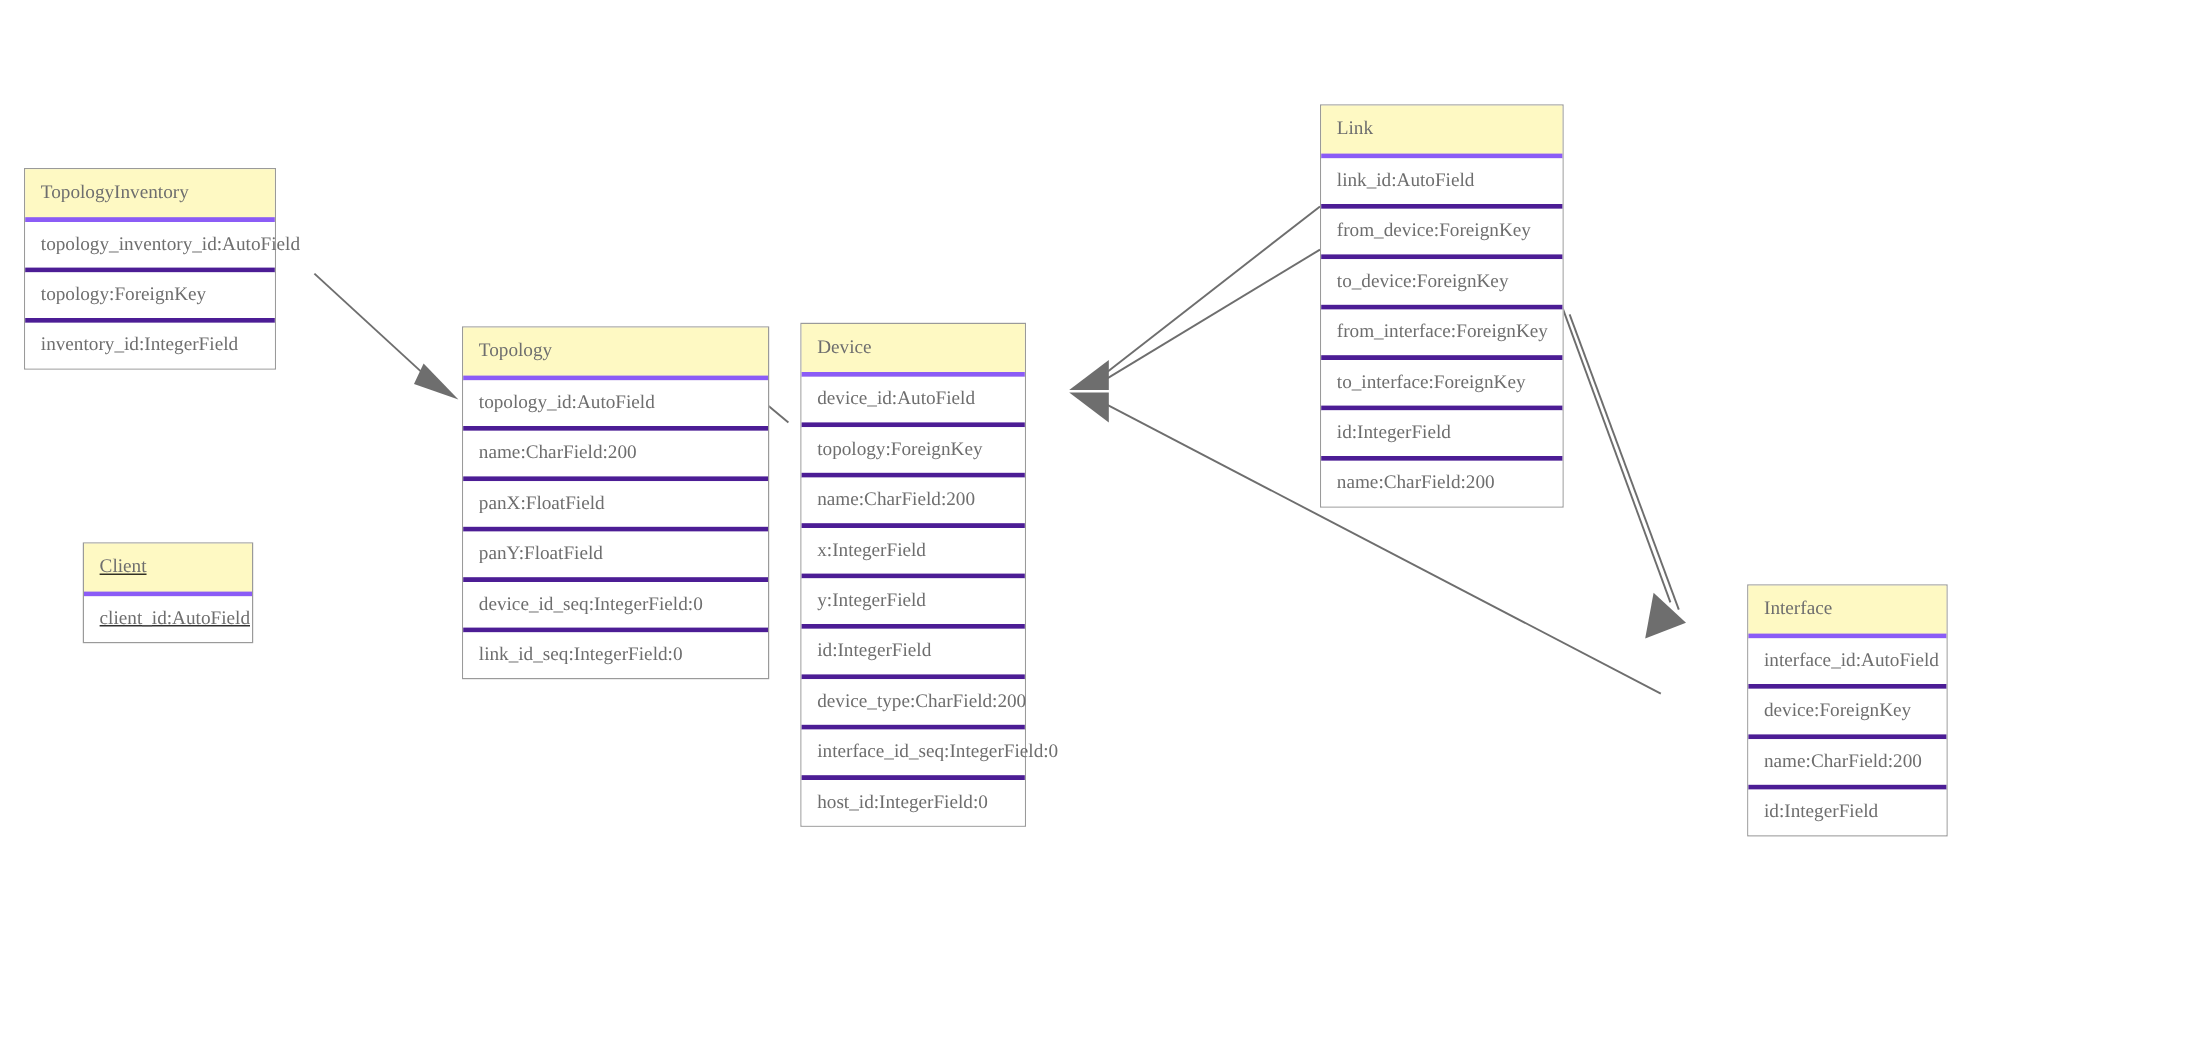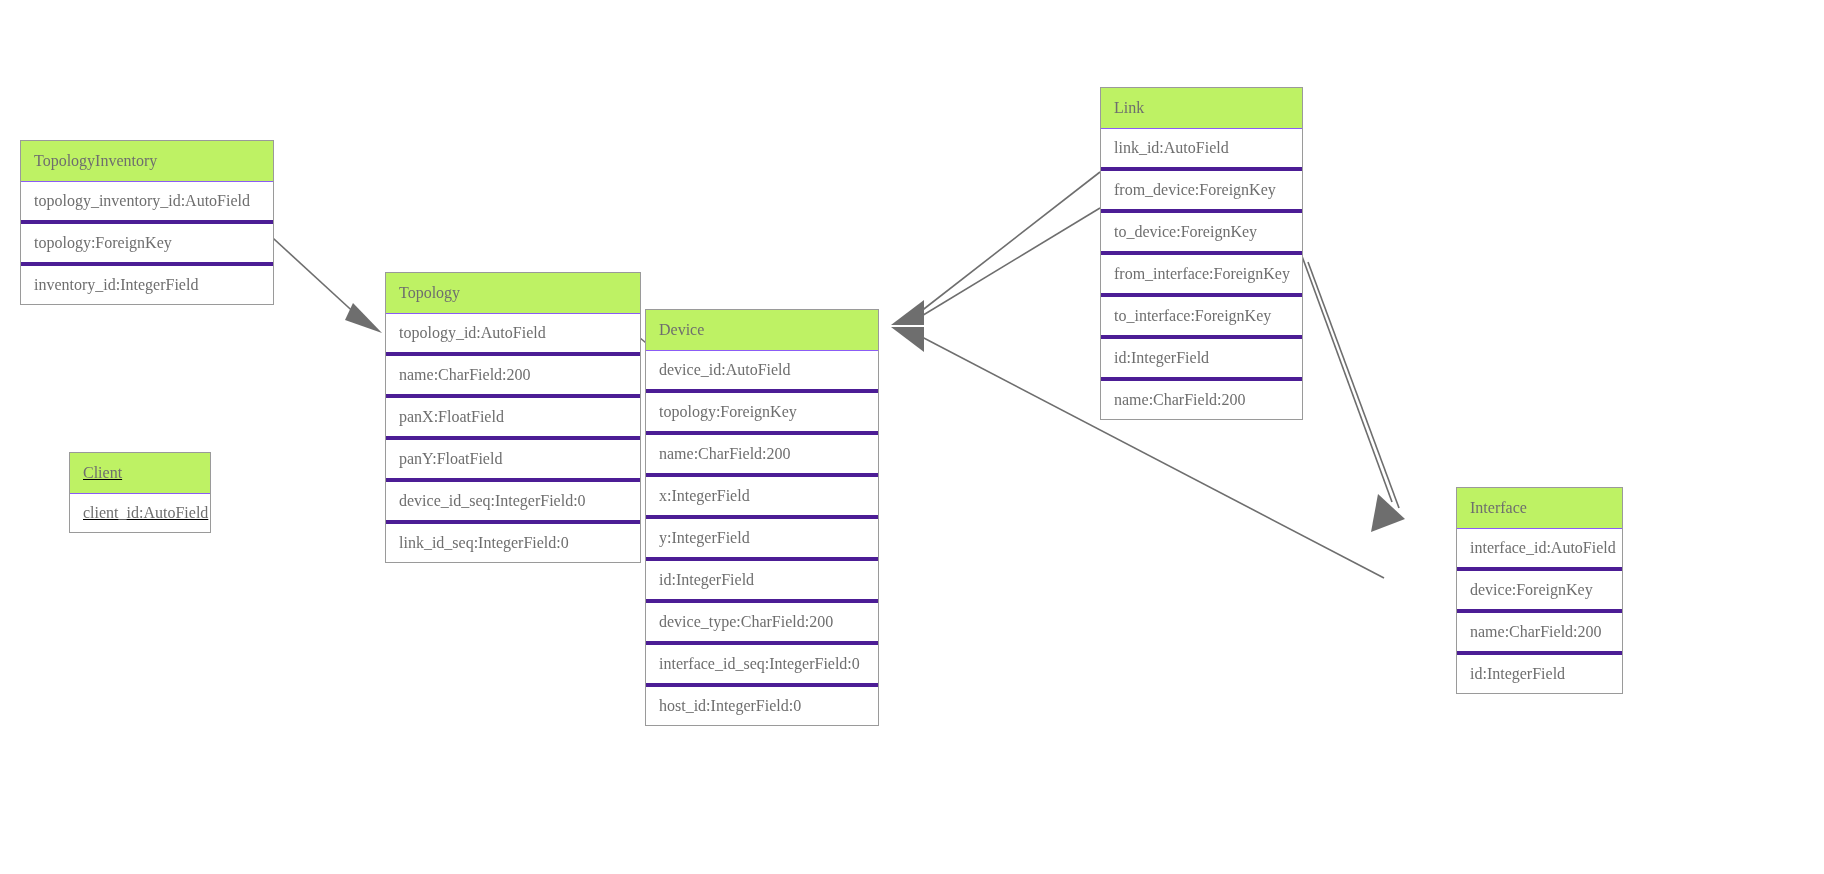--- a/index.html
+++ b/index.html
@@ -28,22 +28,22 @@
   }
   .entity {
     position: absolute;
     box-sizing: border-box;
     border: 1px solid #9a9a9a;
     background: #ffffff;
     z-index: 5;
   }
   .entity-header {
     box-sizing: border-box;
-    background: #bef264;
-    border-bottom: 1px solid #8b5cf6;
+    background: #fef9c3;
+    border-bottom: 4px solid #8b5cf6;
     color: #6e6e6e;
     font-size: 16px;
     line-height: 1;
     padding: 12px 12px 12px 13px;
     white-space: nowrap;
   }
   .entity-field {
     box-sizing: border-box;
     border-bottom: 4px solid #4c1d95;
     color: #6e6e6e;
@@ -98,21 +98,21 @@
     <g>
       <line x1="1308" y1="262" x2="1399" y2="508" stroke="#6e6e6e" stroke-width="1.6"></line>
     </g>
 
     <g>
       <polygon points="1371,532 1378,494 1405,519" fill="#6e6e6e"></polygon>
     </g>
 
   </svg>
 
-  <div class="entity" style="left:20px; top:140px; width:254px;">
+  <div class="entity" style="left:20px; top:140px; width:210px;">
     <div class="entity-header">TopologyInventory</div>
     <div class="entity-field">topology_inventory_id:AutoField</div>
     <div class="entity-field">topology:ForeignKey</div>
     <div class="entity-field">inventory_id:IntegerField</div>
   </div>
 
   <div class="entity" style="left:69px; top:452px; width:142px;text-decoration:underline;">
     <div class="entity-header">Client</div>
     <div class="entity-field">client_id:AutoField</div>
   </div>
@@ -120,21 +120,21 @@
   <div class="entity" style="left:385px; top:272px; width:256px;">
     <div class="entity-header">Topology</div>
     <div class="entity-field">topology_id:AutoField</div>
     <div class="entity-field">name:CharField:200</div>
     <div class="entity-field">panX:FloatField</div>
     <div class="entity-field">panY:FloatField</div>
     <div class="entity-field">device_id_seq:IntegerField:0</div>
     <div class="entity-field">link_id_seq:IntegerField:0</div>
   </div>
 
-  <div class="entity" style="left:645px; top:269px; width:234px;margin-top:40px;">
+  <div class="entity" style="left:667px; top:269px; width:188px;">
     <div class="entity-header">Device</div>
     <div class="entity-field">device_id:AutoField</div>
     <div class="entity-field">topology:ForeignKey</div>
     <div class="entity-field">name:CharField:200</div>
     <div class="entity-field">x:IntegerField</div>
     <div class="entity-field">y:IntegerField</div>
     <div class="entity-field">id:IntegerField</div>
     <div class="entity-field">device_type:CharField:200</div>
     <div class="entity-field">interface_id_seq:IntegerField:0</div>
     <div class="entity-field">host_id:IntegerField:0</div>

